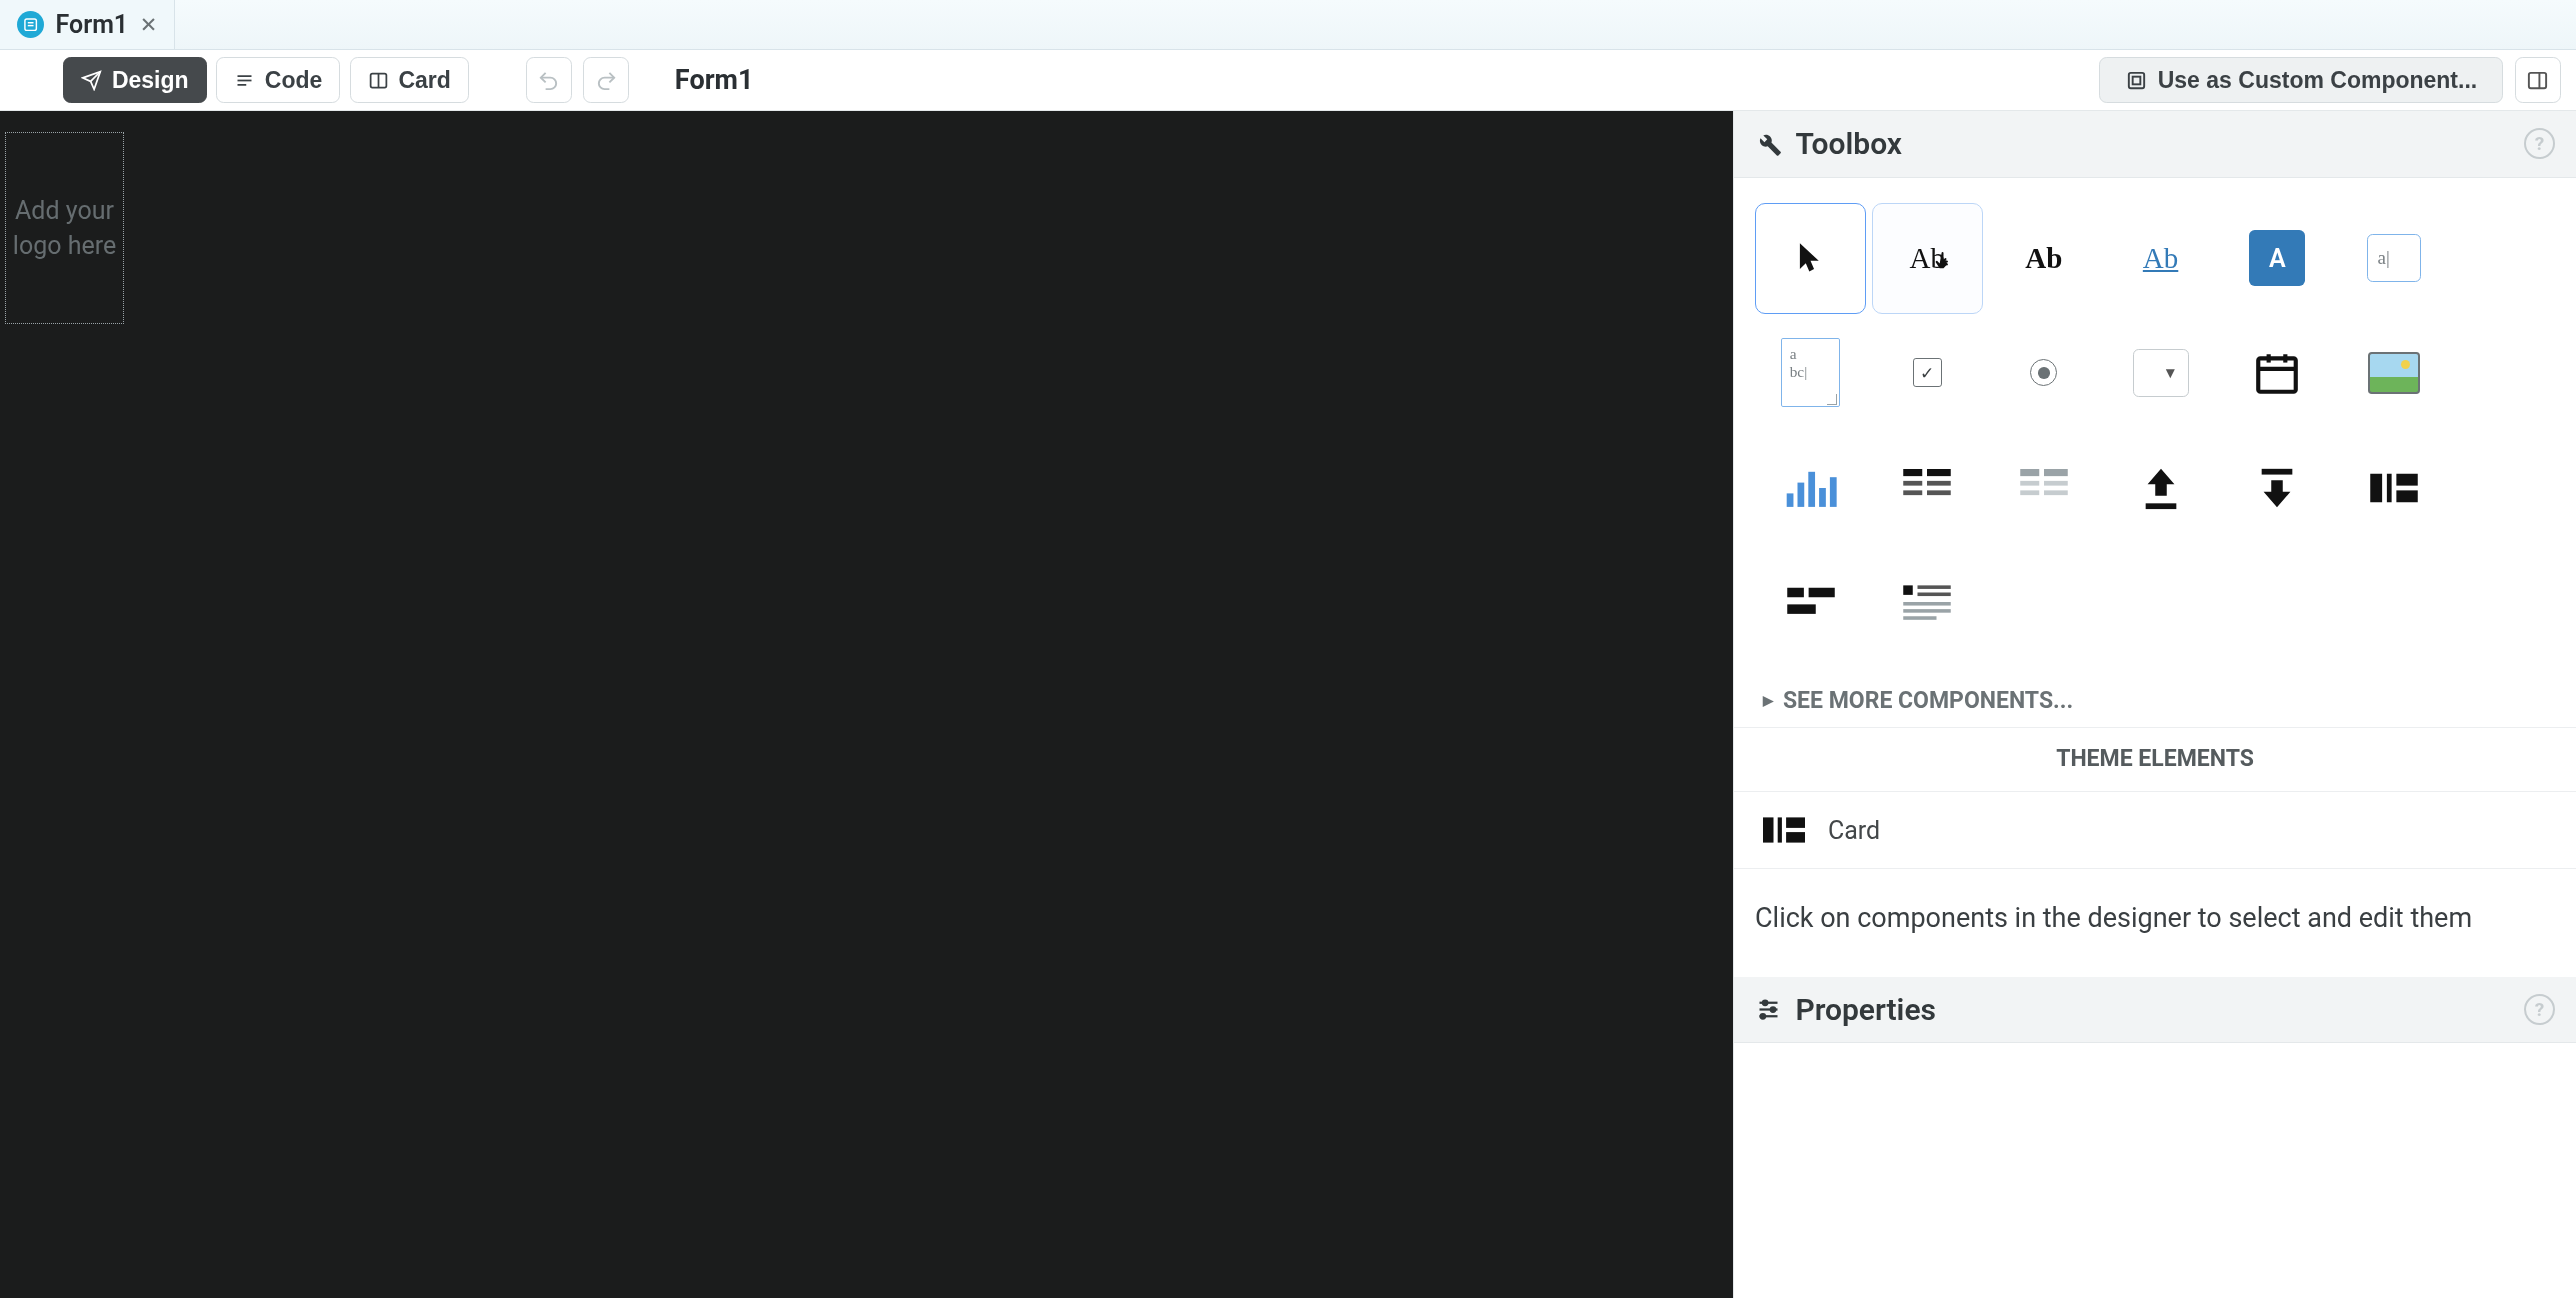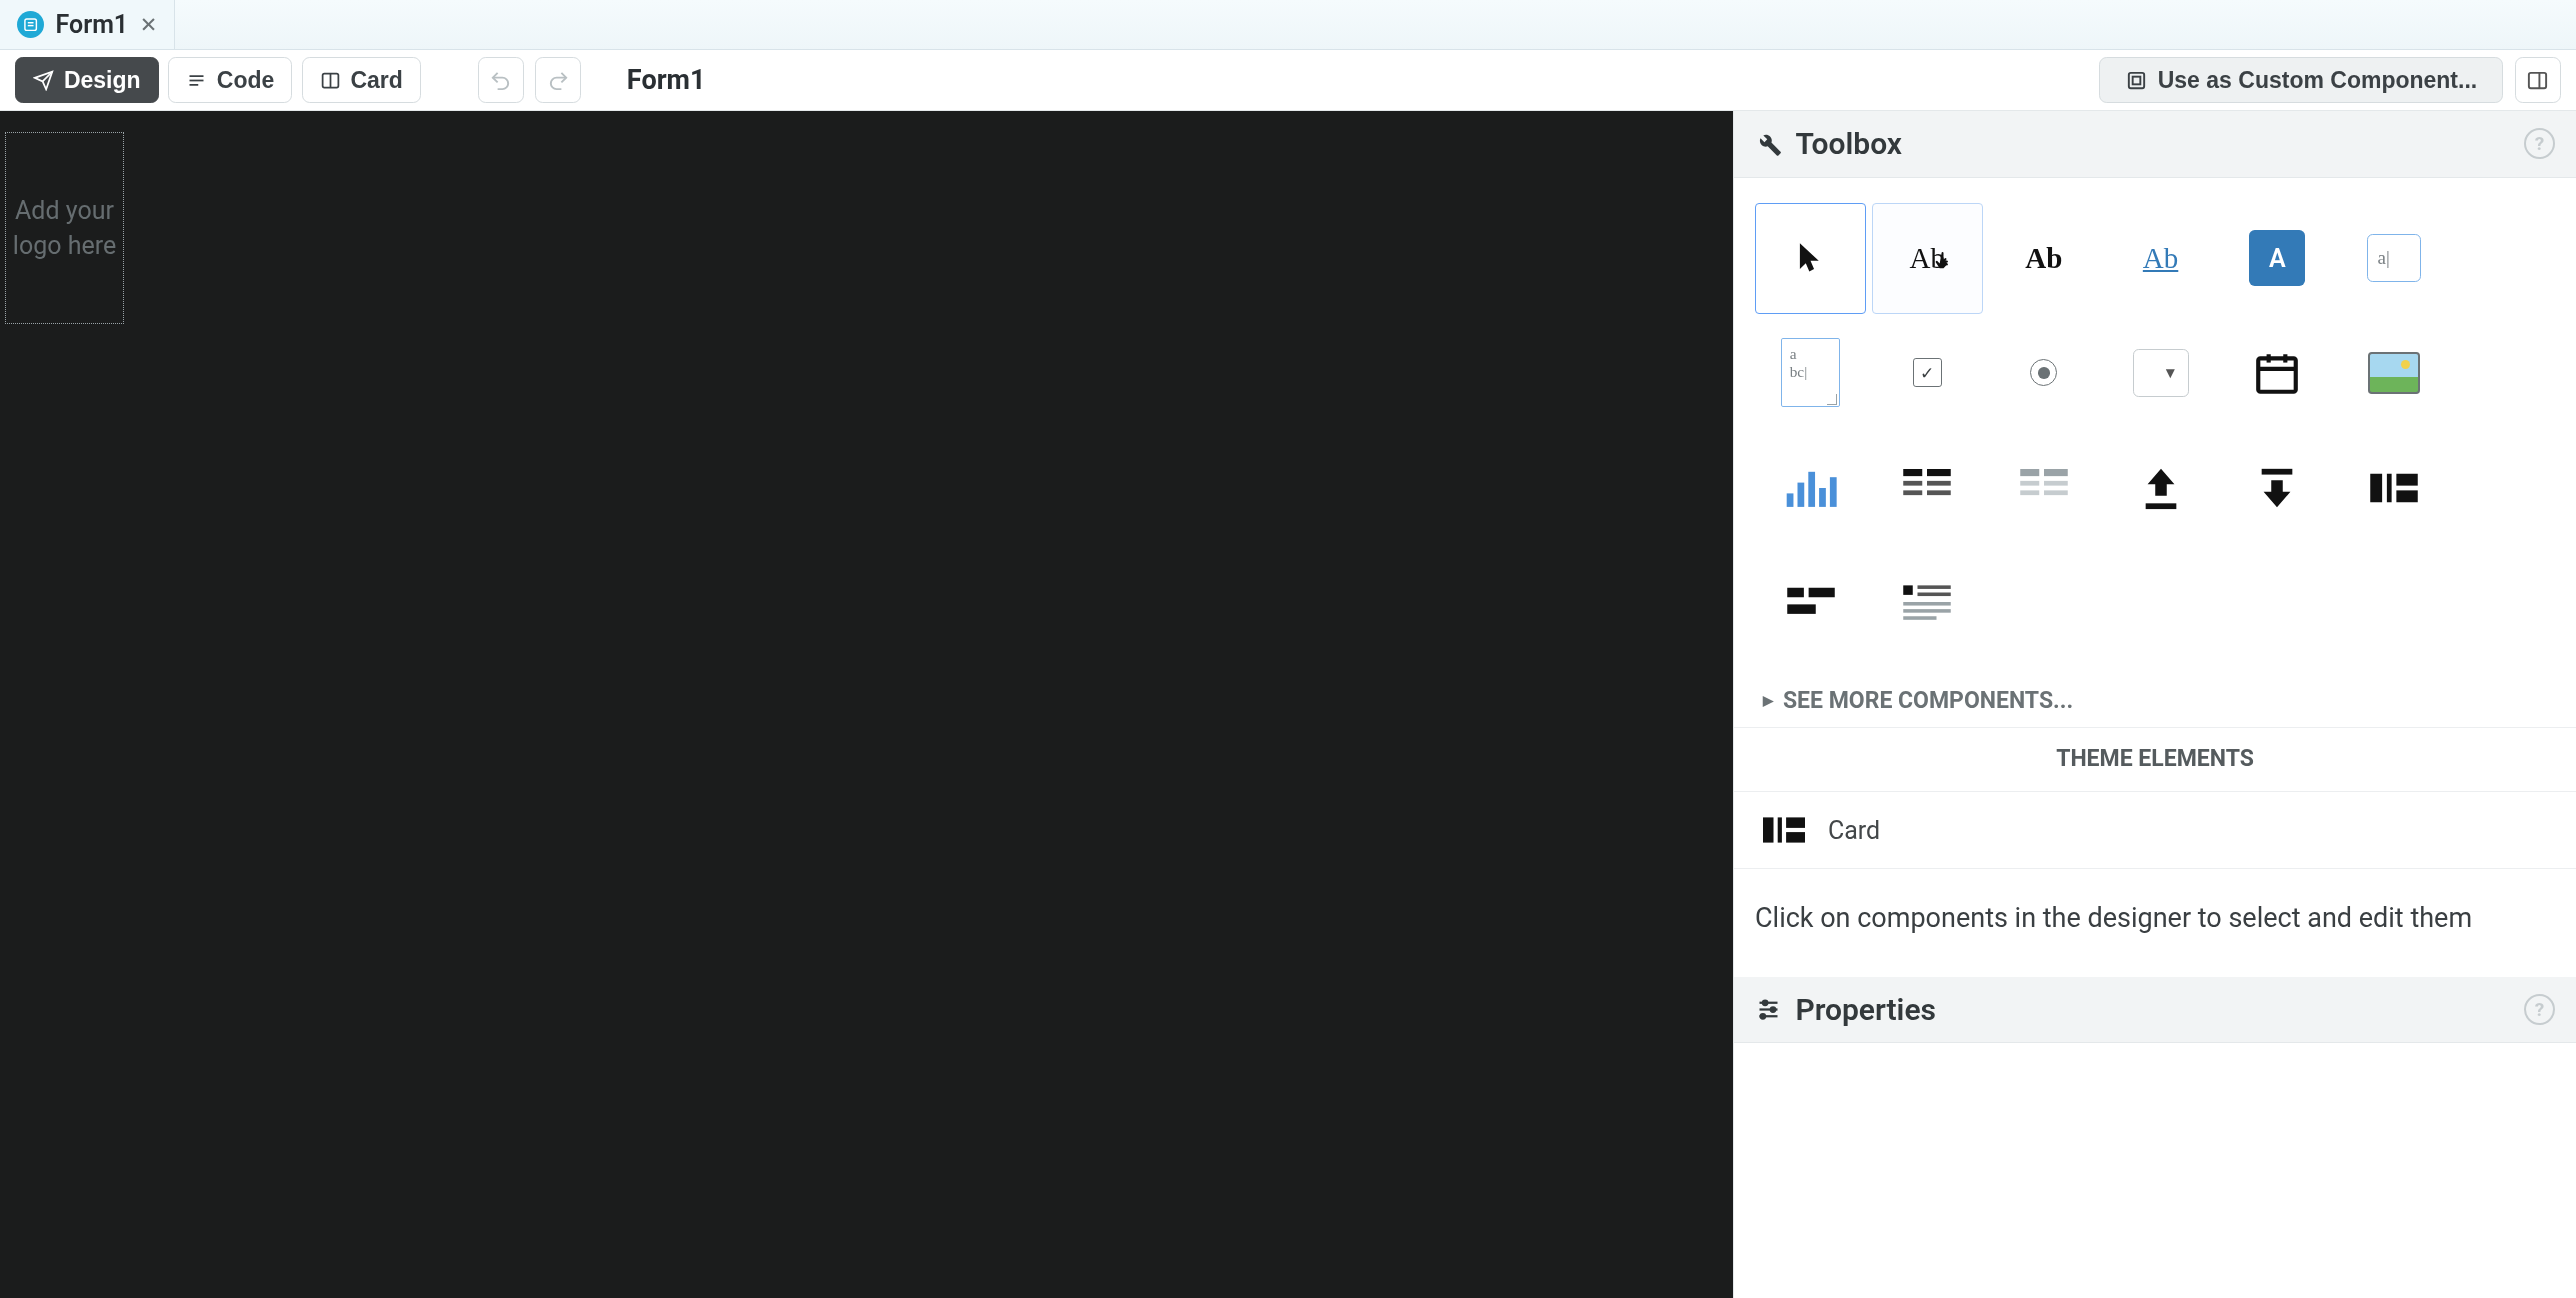--- a/index.html
+++ b/index.html
@@ -45,21 +45,21 @@
   background: #fff;
 }
 .btn-group { display: flex; gap: 9.6px; }
 .btn {
   display: inline-flex; align-items: center; gap: 9.6px;
   padding: 9.6px 17px; border-radius: 7.7px;
   font-size: 23px; font-weight: 600;
   border: 1px solid #d6dcdf; background: #fff; color: #3b4145; cursor: pointer;
   height: 46px;
 }
-.btn.dark { background: #45494c; border-color: #45494c; color: #fff; }
+.btn.dark { background: #45494c; border-color: #45494c; color: #fff; margin-left: 48px; }
 .btn.icon-only { width: 46px; justify-content: center; padding: 0; color: #b9c0c3; }
 .toolbar-title { margin-left: 34px; font-size: 27px; font-weight: 700; color: #2a2f33; }
 .spacer { flex: 1; }
 .btn.wide { padding: 9.6px 25px; background: #eef1f2; }
 .btn svg { flex: none; }
 
 
 .main { flex: 1; display: flex; }
 .canvas { flex: 1; background: #1b1c1c; position: relative; }
 .logo-drop {
@@ -84,21 +84,21 @@
   color: #c6cccf; font-size: 19px; font-weight: 700;
 }
 
 
 .tool-grid {
   display: grid; grid-template-columns: repeat(6, 111px);
   gap: 3.8px 5.7px; padding: 25px 21px 7.7px 21px;
 }
 .tool {
   height: 111px; display: flex; align-items: center; justify-content: center;
-  border-radius: 4px; cursor: pointer; position: relative;
+  border-radius: 10px; cursor: pointer; position: relative;
 }
 .tool.sel { border: 1.9px solid #5f9df5; background: #fff; }
 .tool.hover { border: 1px solid #bcd6f7; background: #fcfdff; }
 .label-glyph { font-size: 29px; font-weight: 500; color: #111; font-family: Georgia, serif; }
 .heading-glyph { font-size: 29px; font-weight: 700; color: #111; font-family: Georgia, serif; }
 .link-glyph { font-size: 29px; font-weight: 500; color: #337ab7; font-family: Georgia, serif; text-decoration: underline; }
 .button-glyph { width: 56px; height: 56px; border-radius: 5.7px; background: #337ab7; color: #fff; display: flex; align-items: center; justify-content: center; font-size: 25px; font-weight: 600; }
 .textbox-glyph { width: 54px; height: 48px; border: 1.9px solid #7fb4ea; border-radius: 5.7px; background: #fff; display: flex; align-items: center; padding-left: 9.6px; color: #7a8084; font-size: 19px; font-family: Georgia, serif; }
 .textarea-glyph { width: 59px; height: 69px; border: 1.9px solid #7fb4ea; border-radius: 1.9px; background: #fff; padding: 5.7px 7.7px; color: #7a8084; font-size: 15.3px; font-family: Georgia, serif; position: relative; line-height: 1.2; }
 .textarea-glyph::after { content: ''; position: absolute; right: 1.9px; bottom: 1.9px; width: 9.6px; height: 9.6px; border-right: 1.9px solid #9aa3a7; border-bottom: 1.9px solid #9aa3a7; }

